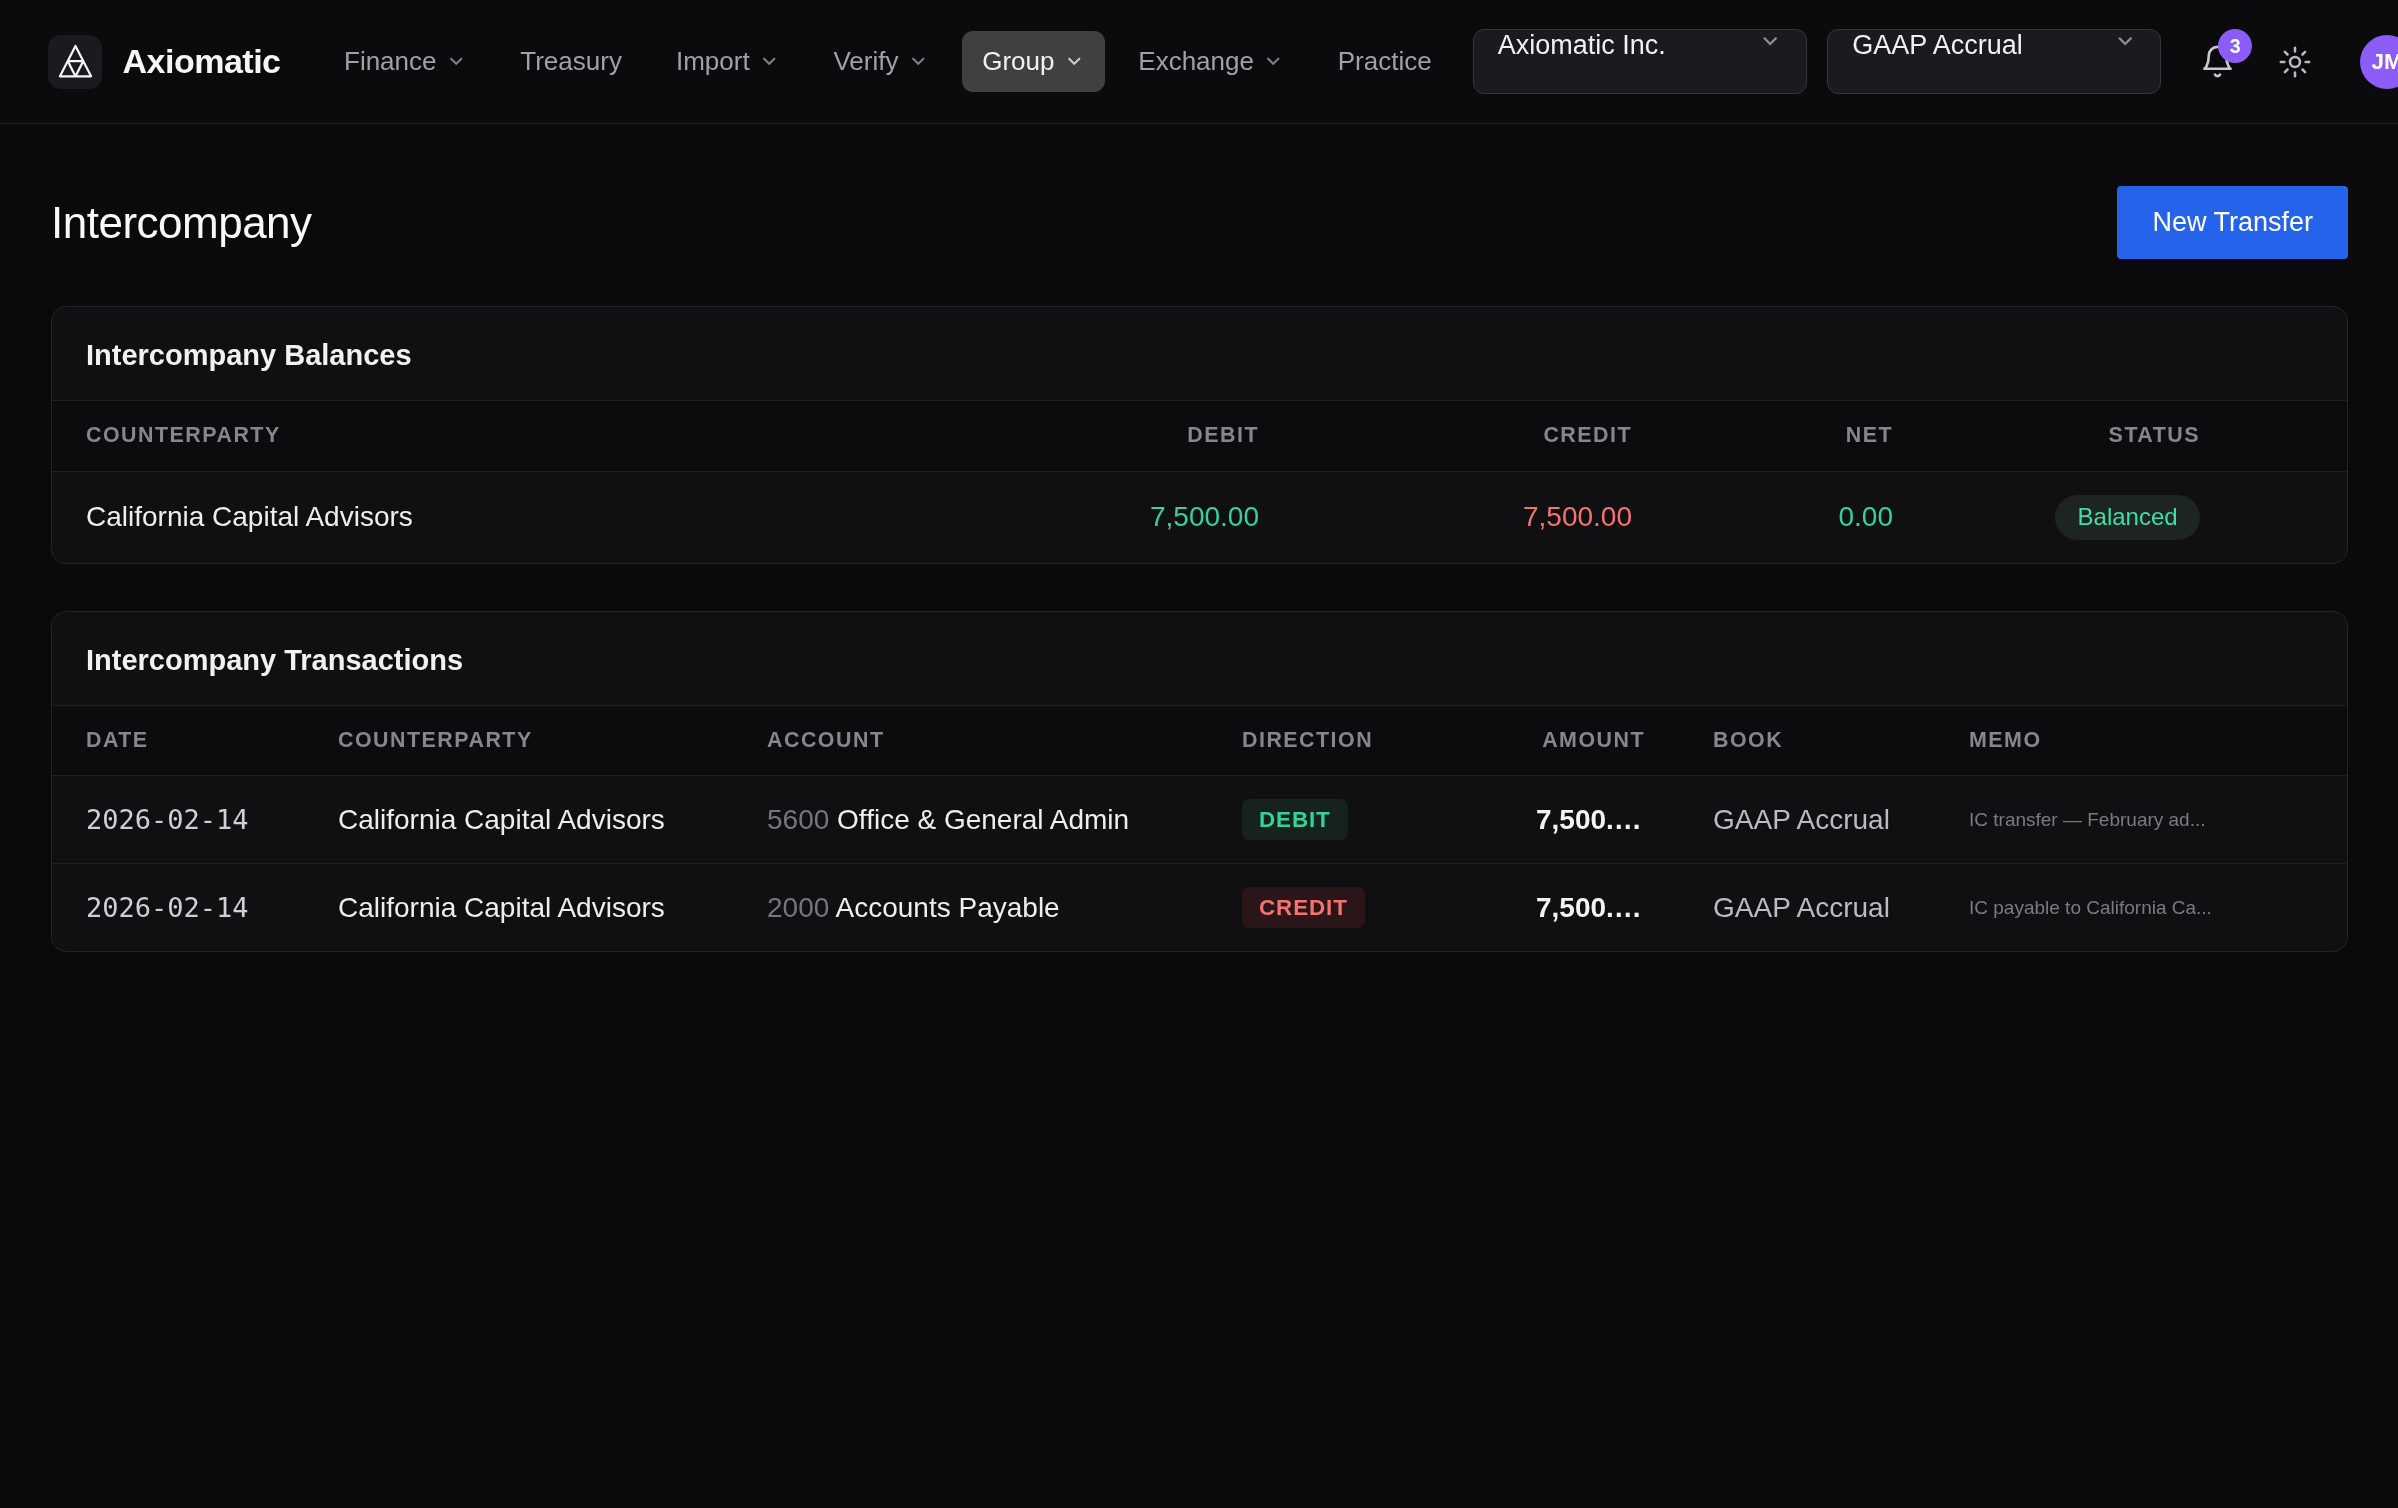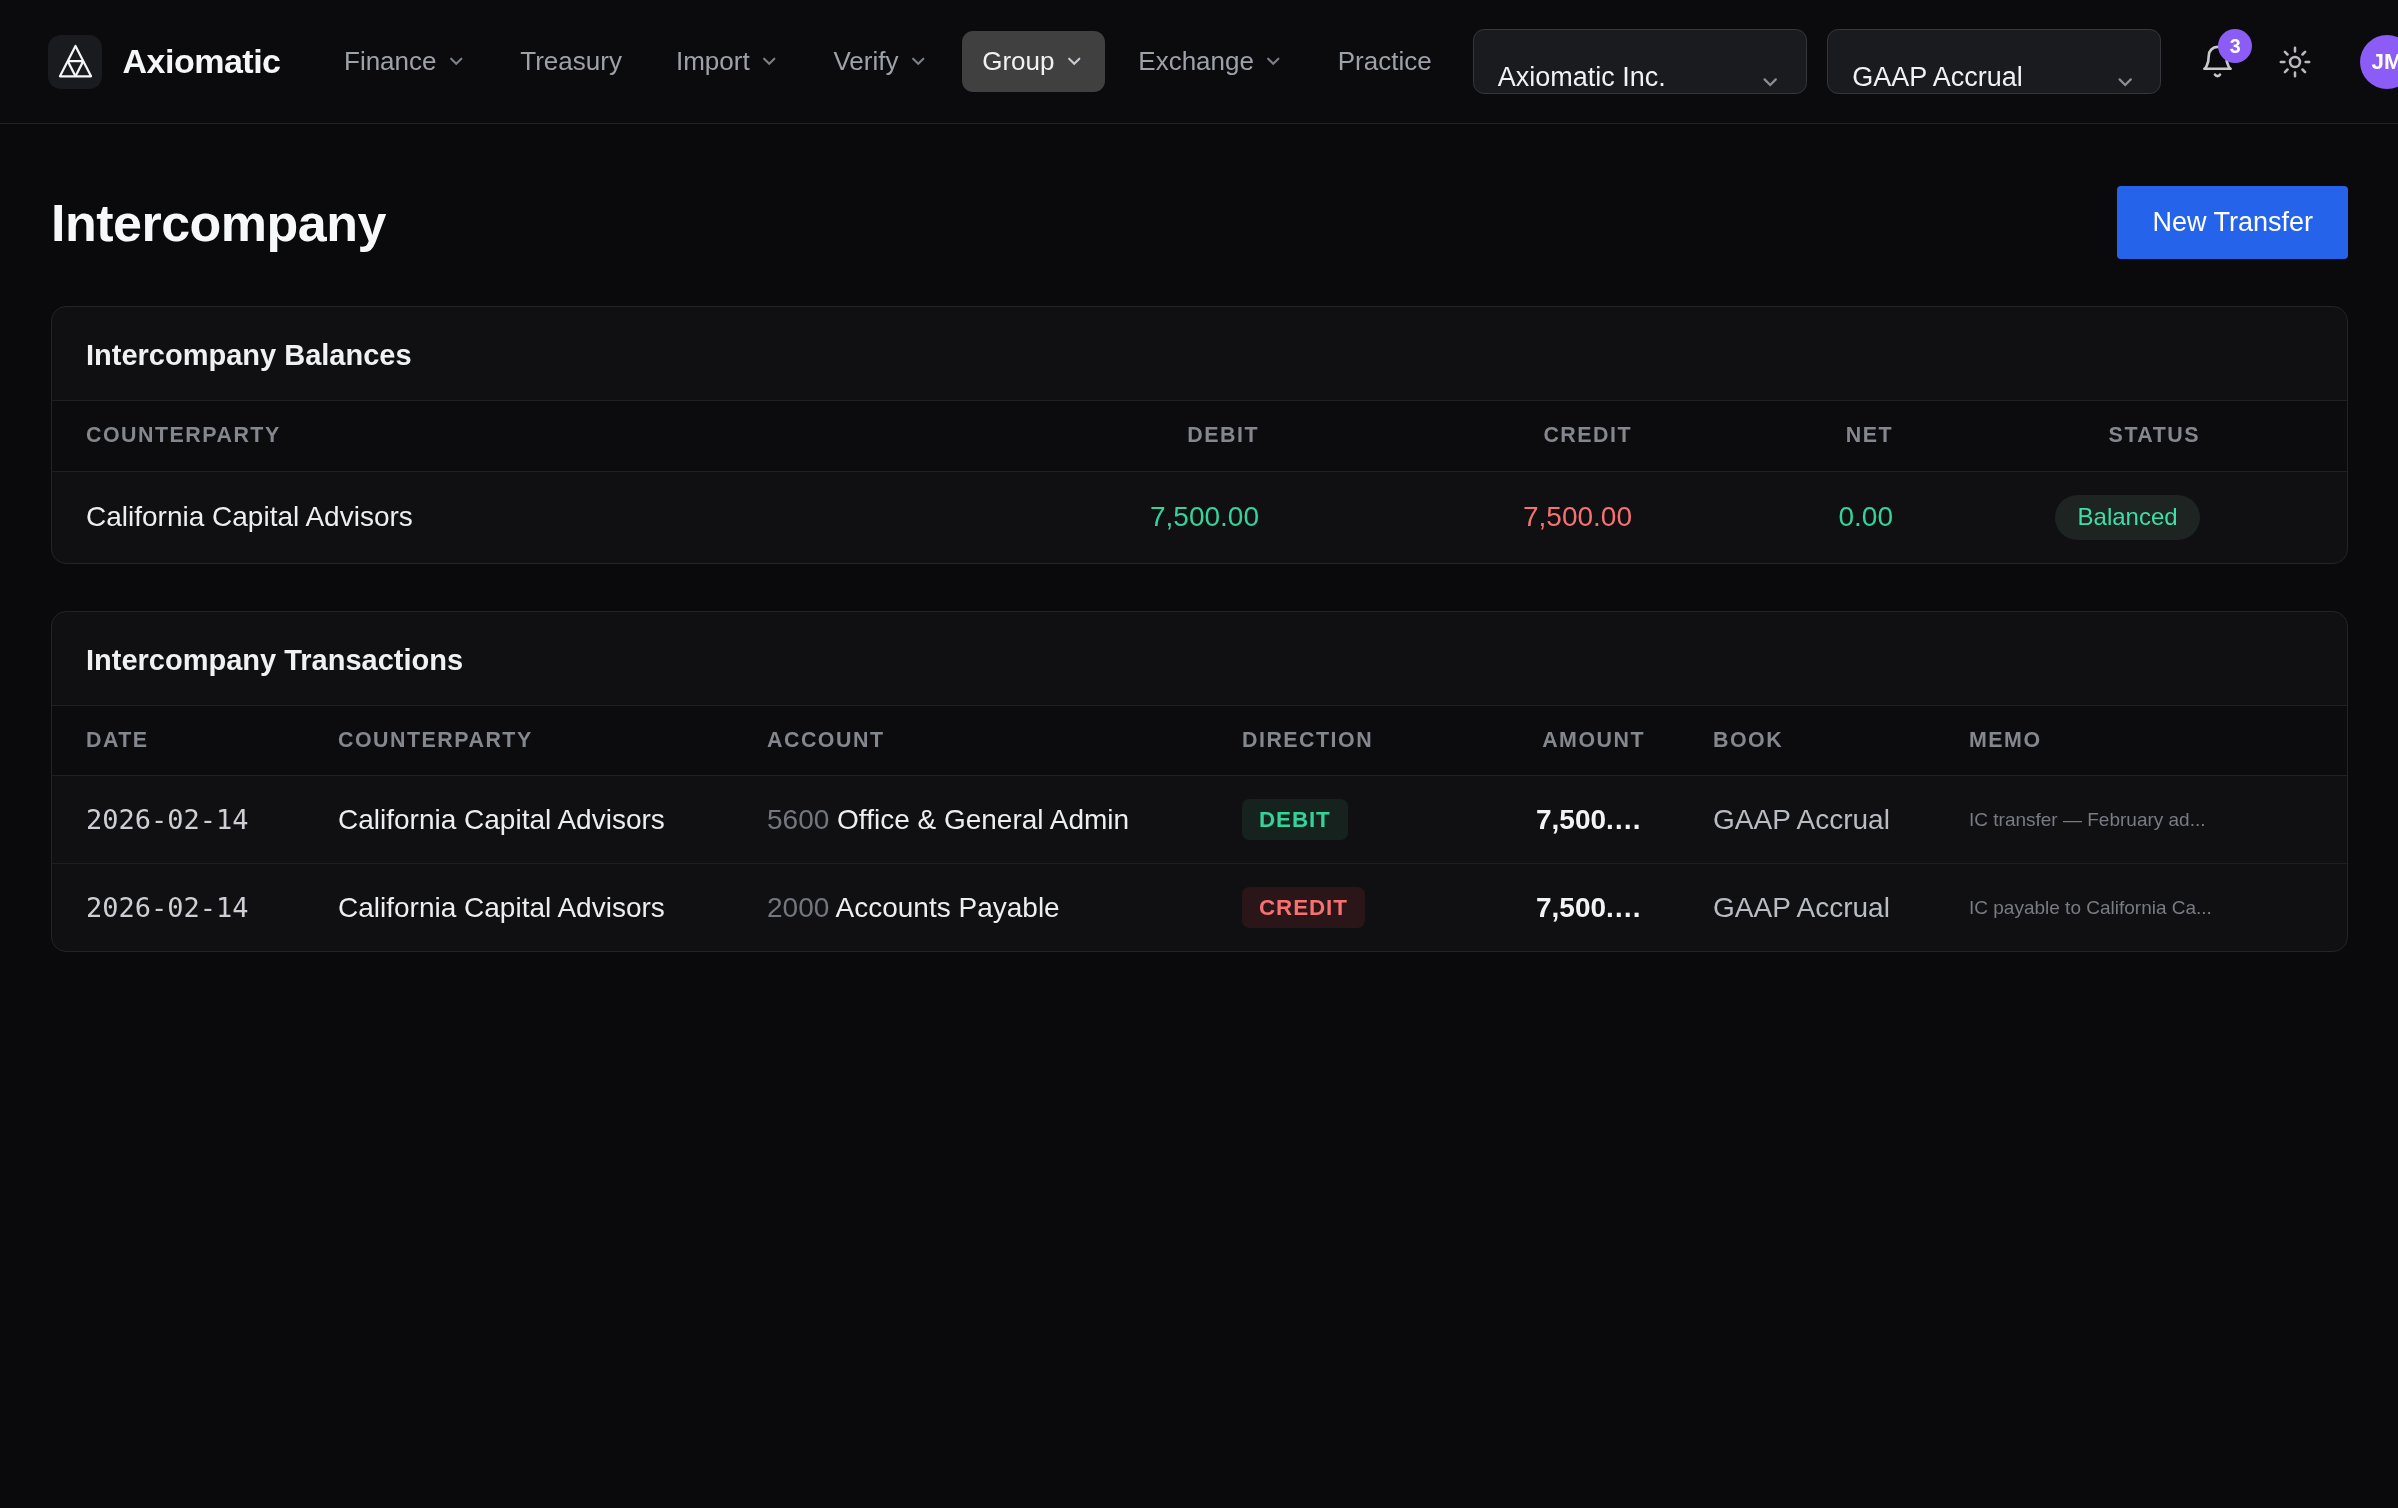--- a/index.html
+++ b/index.html
@@ -37,21 +37,21 @@
   .nav-link .chev { width:20.5px; height:20.5px; color:#7c7f86; display:inline-flex; }
   .nav-link.active { background:#404040; color:#f0f1f3; }
   .nav-link.active .chev { color:#c9cbd0; }
   .nav-spacer { flex:1; }
 
   .select-control {
     height:65px; min-width:334px;
     background:#1a1b1f;
     border:1.9px solid #35373d;
     border-radius:11.2px;
-    display:flex; align-items:flex-end; justify-content:space-between;
+    display:flex; align-items:flex-start; justify-content:space-between;
     padding:0 24px;
     font-size:27px; color:#f0f1f3;
     margin-left:20.5px; cursor:pointer;
   }
   .select-control .chev { width:22.4px; height:22.4px; color:#8b8e95; display:inline-flex; }
 
   .bell-wrap { position:relative; margin-left:39px; cursor:pointer; }
   .bell-wrap svg { width:35px; height:35px; color:#c7c9ce; display:block; }
   .notif-badge {
     position:absolute; top:-15px; right:-17px;
@@ -70,21 +70,21 @@
     font-size:22.4px; font-weight:bold;
     display:flex; align-items:center; justify-content:center;
   }
 
   
   .main { padding:0 51px; }
   .page-header {
     margin-top:62px;
     display:flex; align-items:center; justify-content:space-between;
   }
-  .page-title { font-size:52px; font-weight:bold; color:#f7f8fa; letter-spacing:-0.5px;text-align:center; }
+  .page-title { font-size:44px; font-weight:normal; color:#f7f8fa; letter-spacing:-0.5px;text-align:center; }
   .primary-btn {
     background:#2563eb; color:#fff;
     font-size:27px; font-family:inherit;
     padding:0 35px; height:73px;
     border:none; border-radius:4px; cursor:pointer;
   }
 
   .card {
     margin-top:47px;
     background:#101013;

